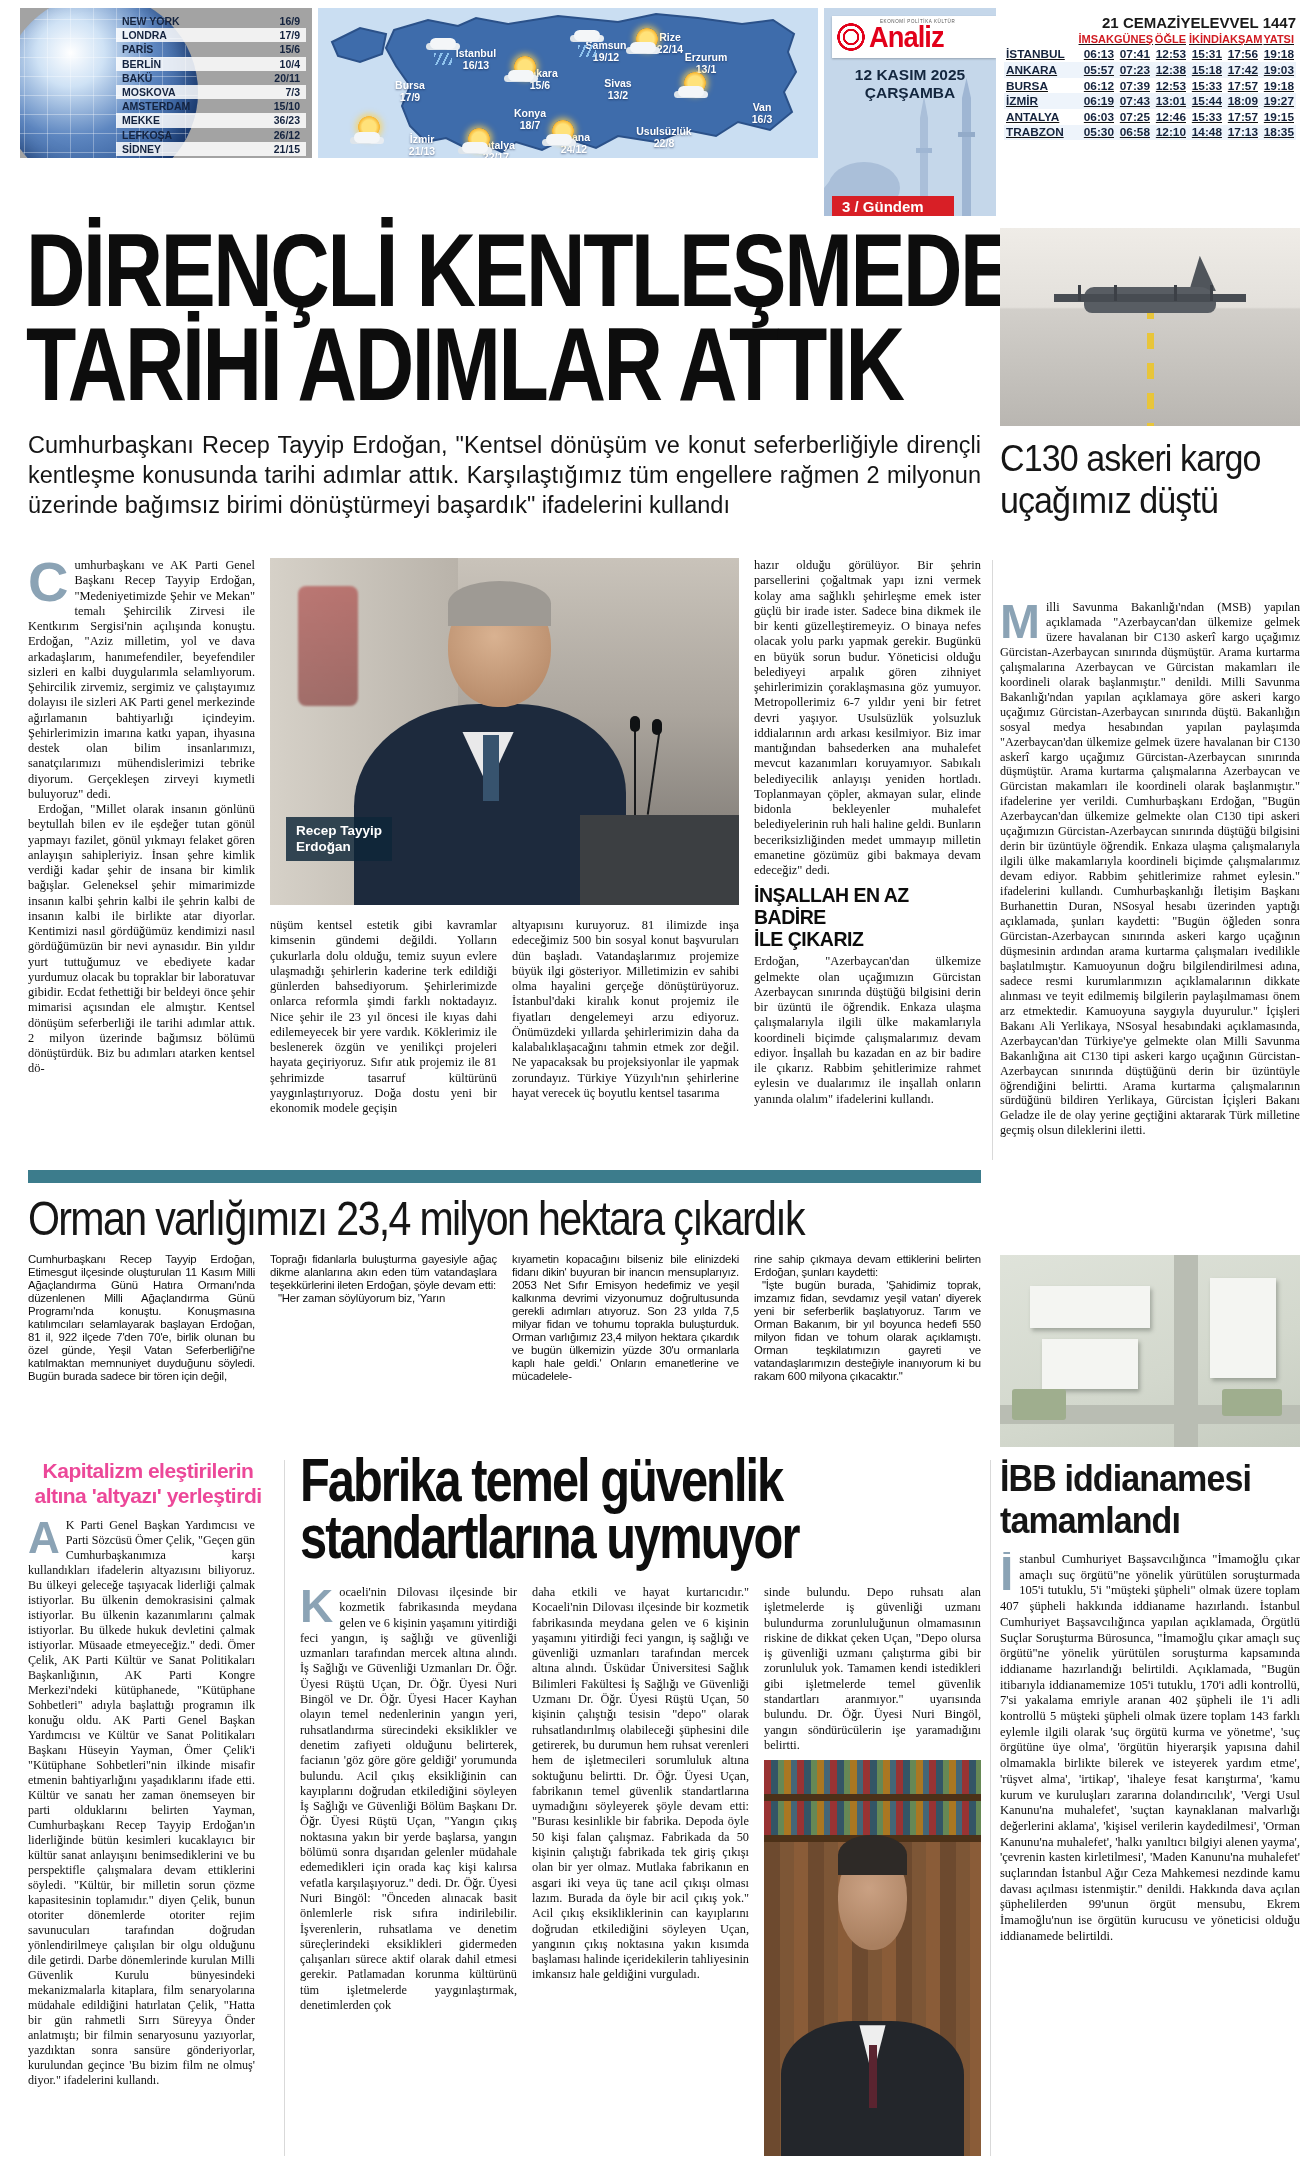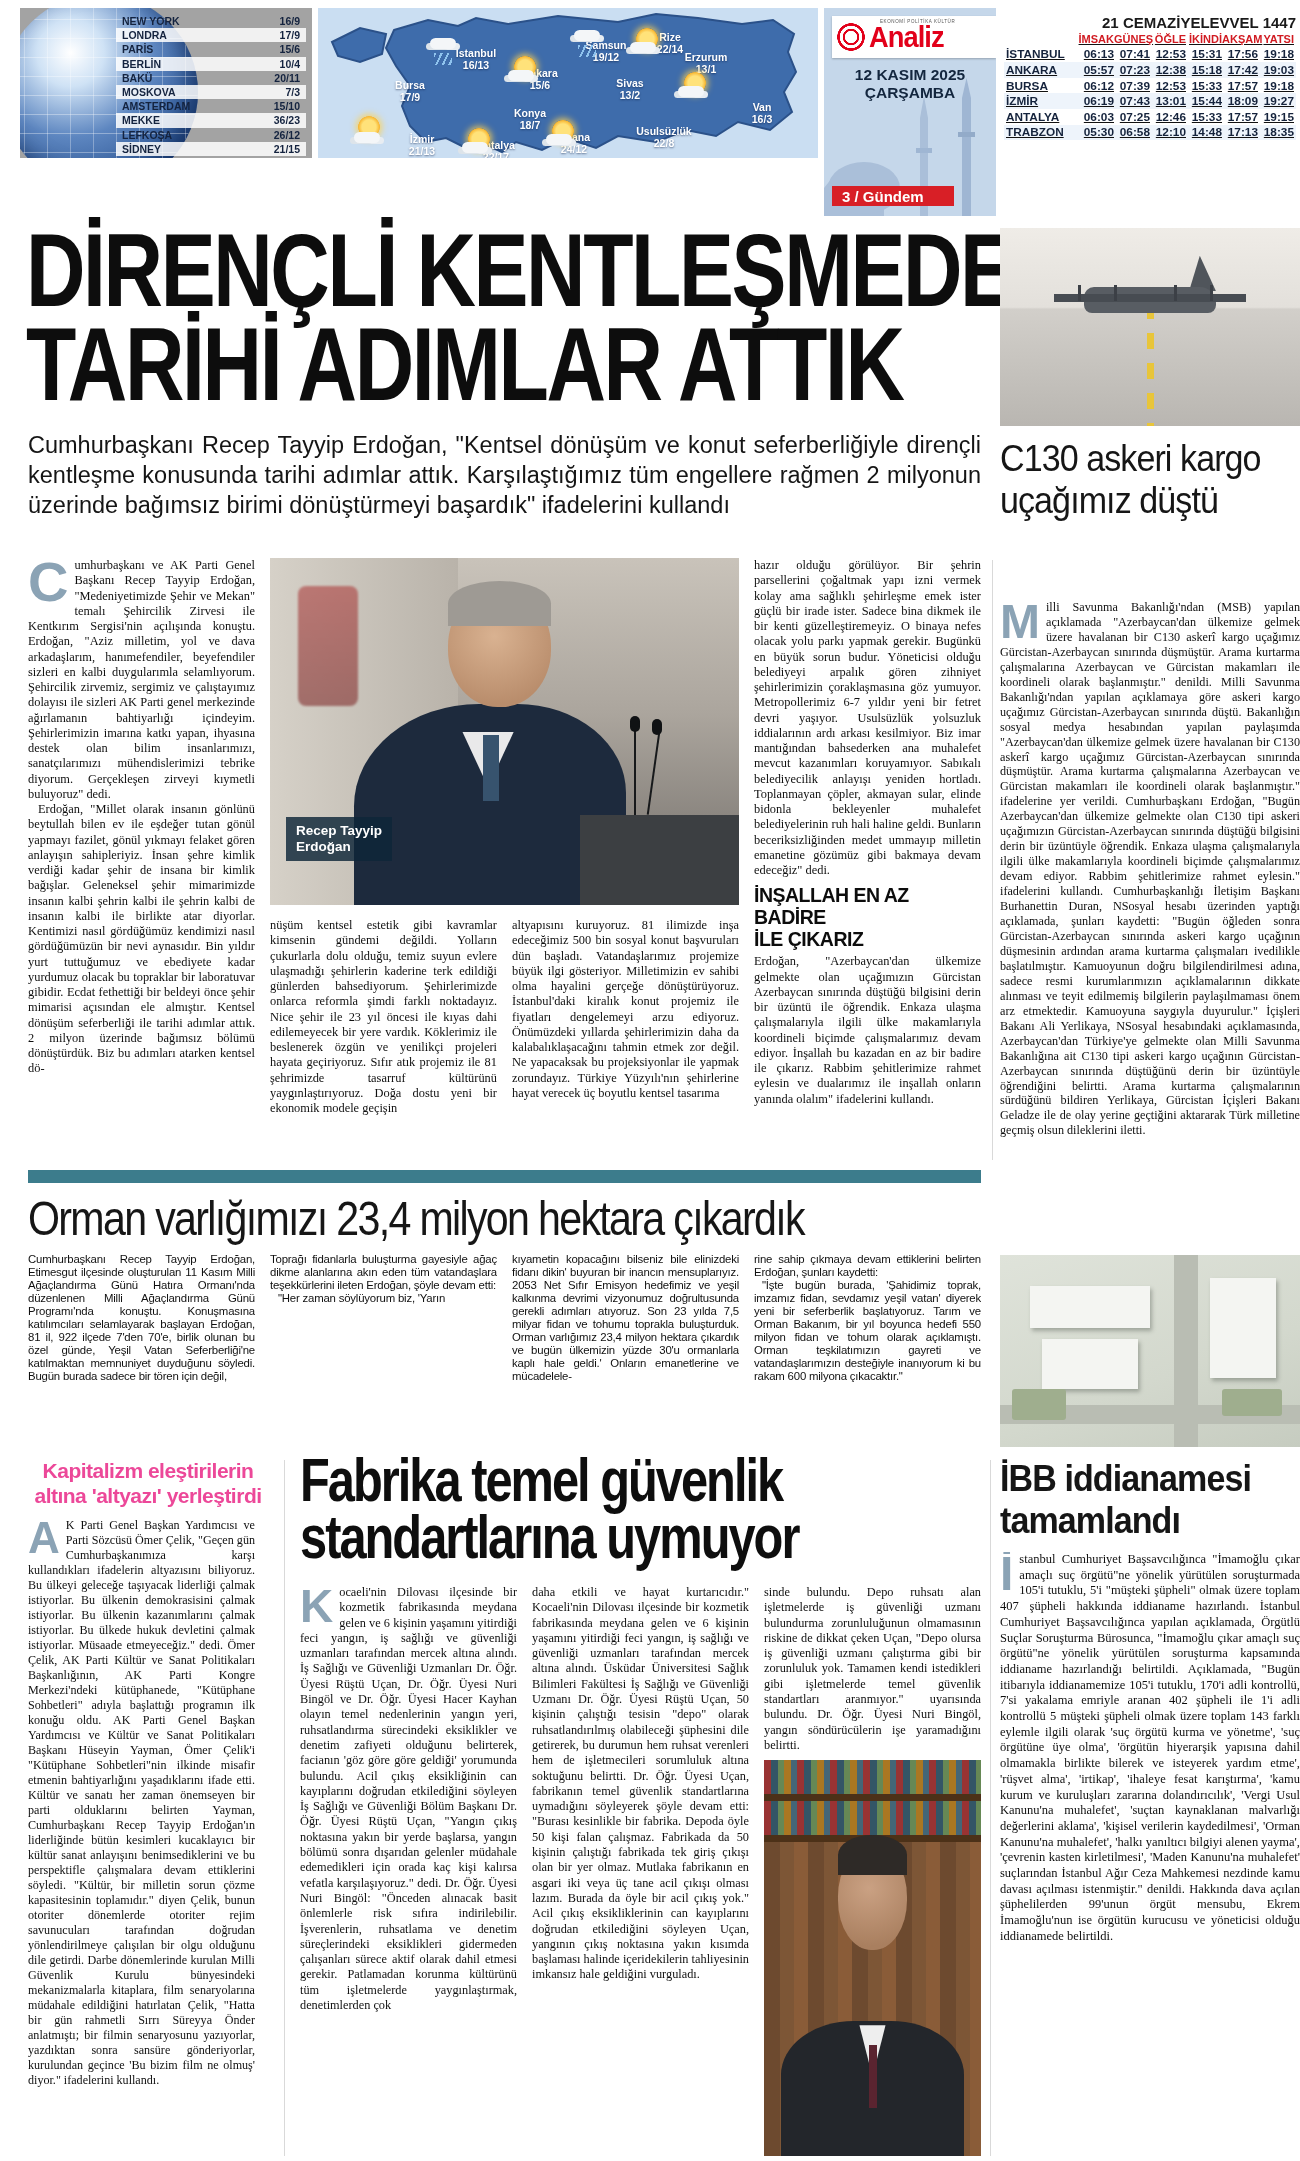--- a/index.html
+++ b/index.html
@@ -195,21 +195,21 @@
           <div>22/17</div>
         </div>
         <div class="maplab" style="left: 256px; top: 124px;">
           <div>Adana</div>
           <div>24/12</div>
         </div>
         <div class="maplab" style="left: 288px; top: 32px;">
           <div>Samsun</div>
           <div>19/12</div>
         </div>
-        <div class="maplab" style="left: 312px; top: 70px;">
+        <div class="maplab" style="left: 300px; top: 70px;">
           <div>Sivas</div>
           <div>13/2</div>
         </div>
         <div class="maplab" style="left: 346px; top: 118px;">
           <div>Usulsüzlük</div>
           <div>22/8</div>
         </div>
         <div class="maplab" style="left: 352px; top: 24px;">
           <div>Rize</div>
           <div>22/14</div>
@@ -255,21 +255,21 @@
     </svg>
     <div class="logobox">
       <div class="logoscribble"></div>
       <div class="microtxt">EKONOMİ POLİTİKA KÜLTÜR</div>
       <div class="logotxt">Analiz</div>
     </div>
     <div class="abs" style="left:0;top:58px;width:172px;">
       <div class="dateln">12 KASIM 2025</div>
       <div class="dateln">ÇARŞAMBA</div>
     </div>
-    <div class="gundem" style="left:8px;top:178px;width:112px;height:20px;">3 / Gündem</div>
+    <div class="gundem" style="left:8px;top:188px;width:112px;height:20px;">3 / Gündem</div>
   </div>
 
   <div class="abs" style="left:1004px;top:14px;width:292px;">
     <div class="hijri">21 CEMAZİYELEVVEL 1447</div>
     <div class="ptable" style="text-decoration:underline;" id="prayer-table">
         <div class="prow phead">
           <span class="pcity"></span>
           <span class="pcell">İMSAK</span>
           <span class="pcell">GÜNEŞ</span>
           <span class="pcell">ÖĞLE</span>

